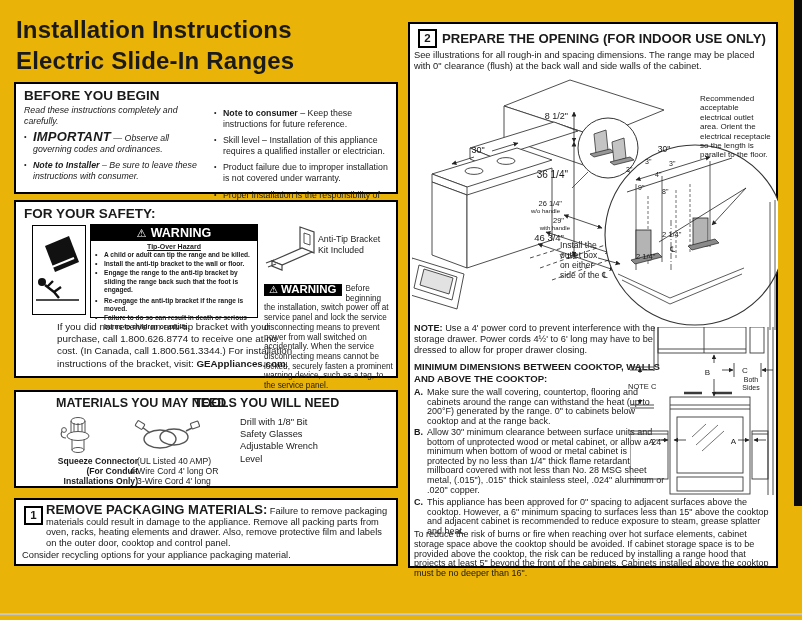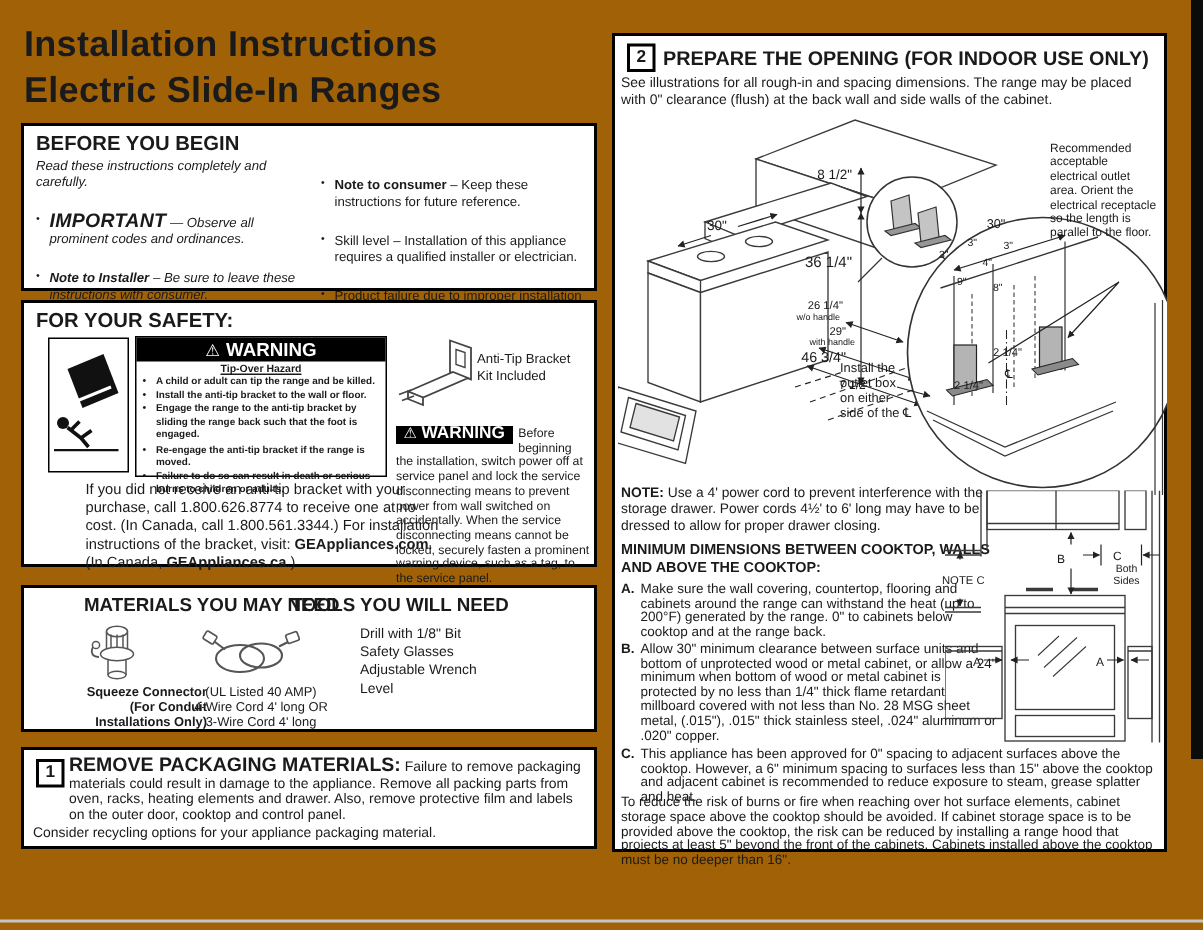--- a/index.html
+++ b/index.html
@@ -1,26 +1,26 @@
 <!DOCTYPE html>
 <html><head>
 <meta charset="utf-8">
 <style>
   html,body{margin:0;padding:0;background:#e8e8e8;}
-  #page{position:relative;width:802px;height:620px;background:#a16207;overflow:hidden;
+  #page{position:relative;width:802px;height:620px;background:#eab308;overflow:hidden;
         font-family:"Liberation Sans","DejaVu Sans",sans-serif;color:#1a1a1a;}
   .abs{position:absolute;}
   .sec{position:absolute;border:2px solid #000;background:#fff;box-sizing:border-box;}
   .preline{white-space:pre-line;}
   .b{font-weight:bold;}
   .title{font-size:24px;font-weight:bold;line-height:31px;letter-spacing:.2px;}
   .sech{font-weight:bold;font-size:13.5px;}
   .body9{font-size:8.8px;line-height:10.6px;}
   .bullet-list{list-style:none;margin:0;padding:0;}
-  .bullet-list li{position:relative;padding-left:9px;margin-top:16px;}
+  .bullet-list li{position:relative;padding-left:9px;margin-top:6px;}
   .bullet-list li::before{content:"•";position:absolute;left:0;top:0;font-size:7px;}
   .imp{font-size:13px;font-weight:bold;letter-spacing:.2px;}
   .warn-head{background:#000;color:#fff;display:flex;align-items:center;justify-content:center;
              gap:4px;font-weight:bold;}
   .warn-badge{background:#000;color:#fff;display:inline-flex;align-items:center;gap:3px;
               font-weight:bold;font-size:11.5px;padding:1px 5px;float:left;margin-right:4px;}
   .numbox{position:absolute;width:15px;height:15px;border:2px solid #000;font-weight:bold;
           font-size:11.5px;text-align:center;line-height:15px;box-sizing:content-box;background:#fff;}
   .hang{display:flex;font-size:9px;line-height:9.6px;}
   .hang .mk{font-weight:bold;width:13px;flex:0 0 13px;}
@@ -38,21 +38,21 @@
   <div class="abs title" style="left:16px;top:14px;">
     <div>Installation Instructions</div>
     <div>Electric Slide-In Ranges</div>
   </div>
 
   <div class="sec" style="left:14px;top:82px;width:384px;height:112px;">
     <div class="sech" style="position:absolute;left:8px;top:4px;">BEFORE YOU BEGIN</div>
     <div class="abs body9" style="left:8px;top:21px;width:184px;font-style:italic;">
       <div>Read these instructions completely and carefully.</div>
       <ul class="bullet-list">
-        <li><span class="imp">IMPORTANT</span><span> — Observe all prominent codes and ordinances.</span></li>
+        <li><span class="imp">IMPORTANT</span><span> — Observe all governing codes and ordinances.</span></li>
         <li><span class="b">Note to Installer</span><span> – Be sure to leave these instructions with consumer.</span></li>
       </ul>
     </div>
     <div class="abs body9" style="left:198px;top:21px;width:176px;">
       <ul class="bullet-list" style="margin-top:-3px;">
         <li><span class="b">Note to consumer</span><span> – Keep these instructions for future reference.</span></li>
         <li><span>Skill level – Installation of this appliance requires a qualified installer or electrician.</span></li>
         <li><span>Product failure due to improper installation is not covered under warranty.</span></li>
         <li><span>Proper installation is the responsibility of the installer.</span></li>
       </ul>
@@ -84,21 +84,20 @@
           <li style="margin-top:1px;"><span>Install the anti-tip bracket to the wall or floor.</span></li>
           <li style="margin-top:1px;"><span>Engage the range to the anti-tip bracket by sliding the range back such that the foot is engaged.</span></li>
           <li style="margin-top:3px;"><span>Re-engage the anti-tip bracket if the range is moved.</span></li>
           <li style="margin-top:1px;"><span>Failure to do so can result in death or serious burns to children or adults.</span></li>
         </ul>
       </div>
     </div>
 
     <div class="abs" style="left:8px;top:119px;width:236px;font-size:9.8px;line-height:12.2px;margin-left:33px;">
       <span>If you did not receive an anti-tip bracket with your purchase, call 1.800.626.8774 to receive one at no cost. (In Canada, call 1.800.561.3344.) For installation instructions of the bracket, visit: </span><span class="b">GEAppliances.com</span><span>.</span>
-      <div><span>(In Canada, </span><span class="b">GEAppliances.ca</span><span>.)</span></div>
     </div>
 
     <div class="abs" style="left:248px;top:22px;width:54px;height:50px;">
       <svg width="54" height="50" viewBox="0 0 54 50">
         <path d="M36 3 L50 8 L50 29 L36 24 Z" fill="#fff" stroke="#444" stroke-width="1.2"></path>
         <path d="M40 9 L46 11 L46 21 L40 19 Z" fill="none" stroke="#444" stroke-width="0.9"></path>
         <path d="M8 37 L38 24 L48 28 L18 41 Z" fill="#fff" stroke="#444" stroke-width="1.2"></path>
         <path d="M8 37 L18 41 L18 46 L8 42 Z" fill="#fff" stroke="#444" stroke-width="1.2"></path>
         <path d="M2 39 L10 36 M4 43 L12 40" stroke="#444" stroke-width="1.2"></path>
       </svg>

